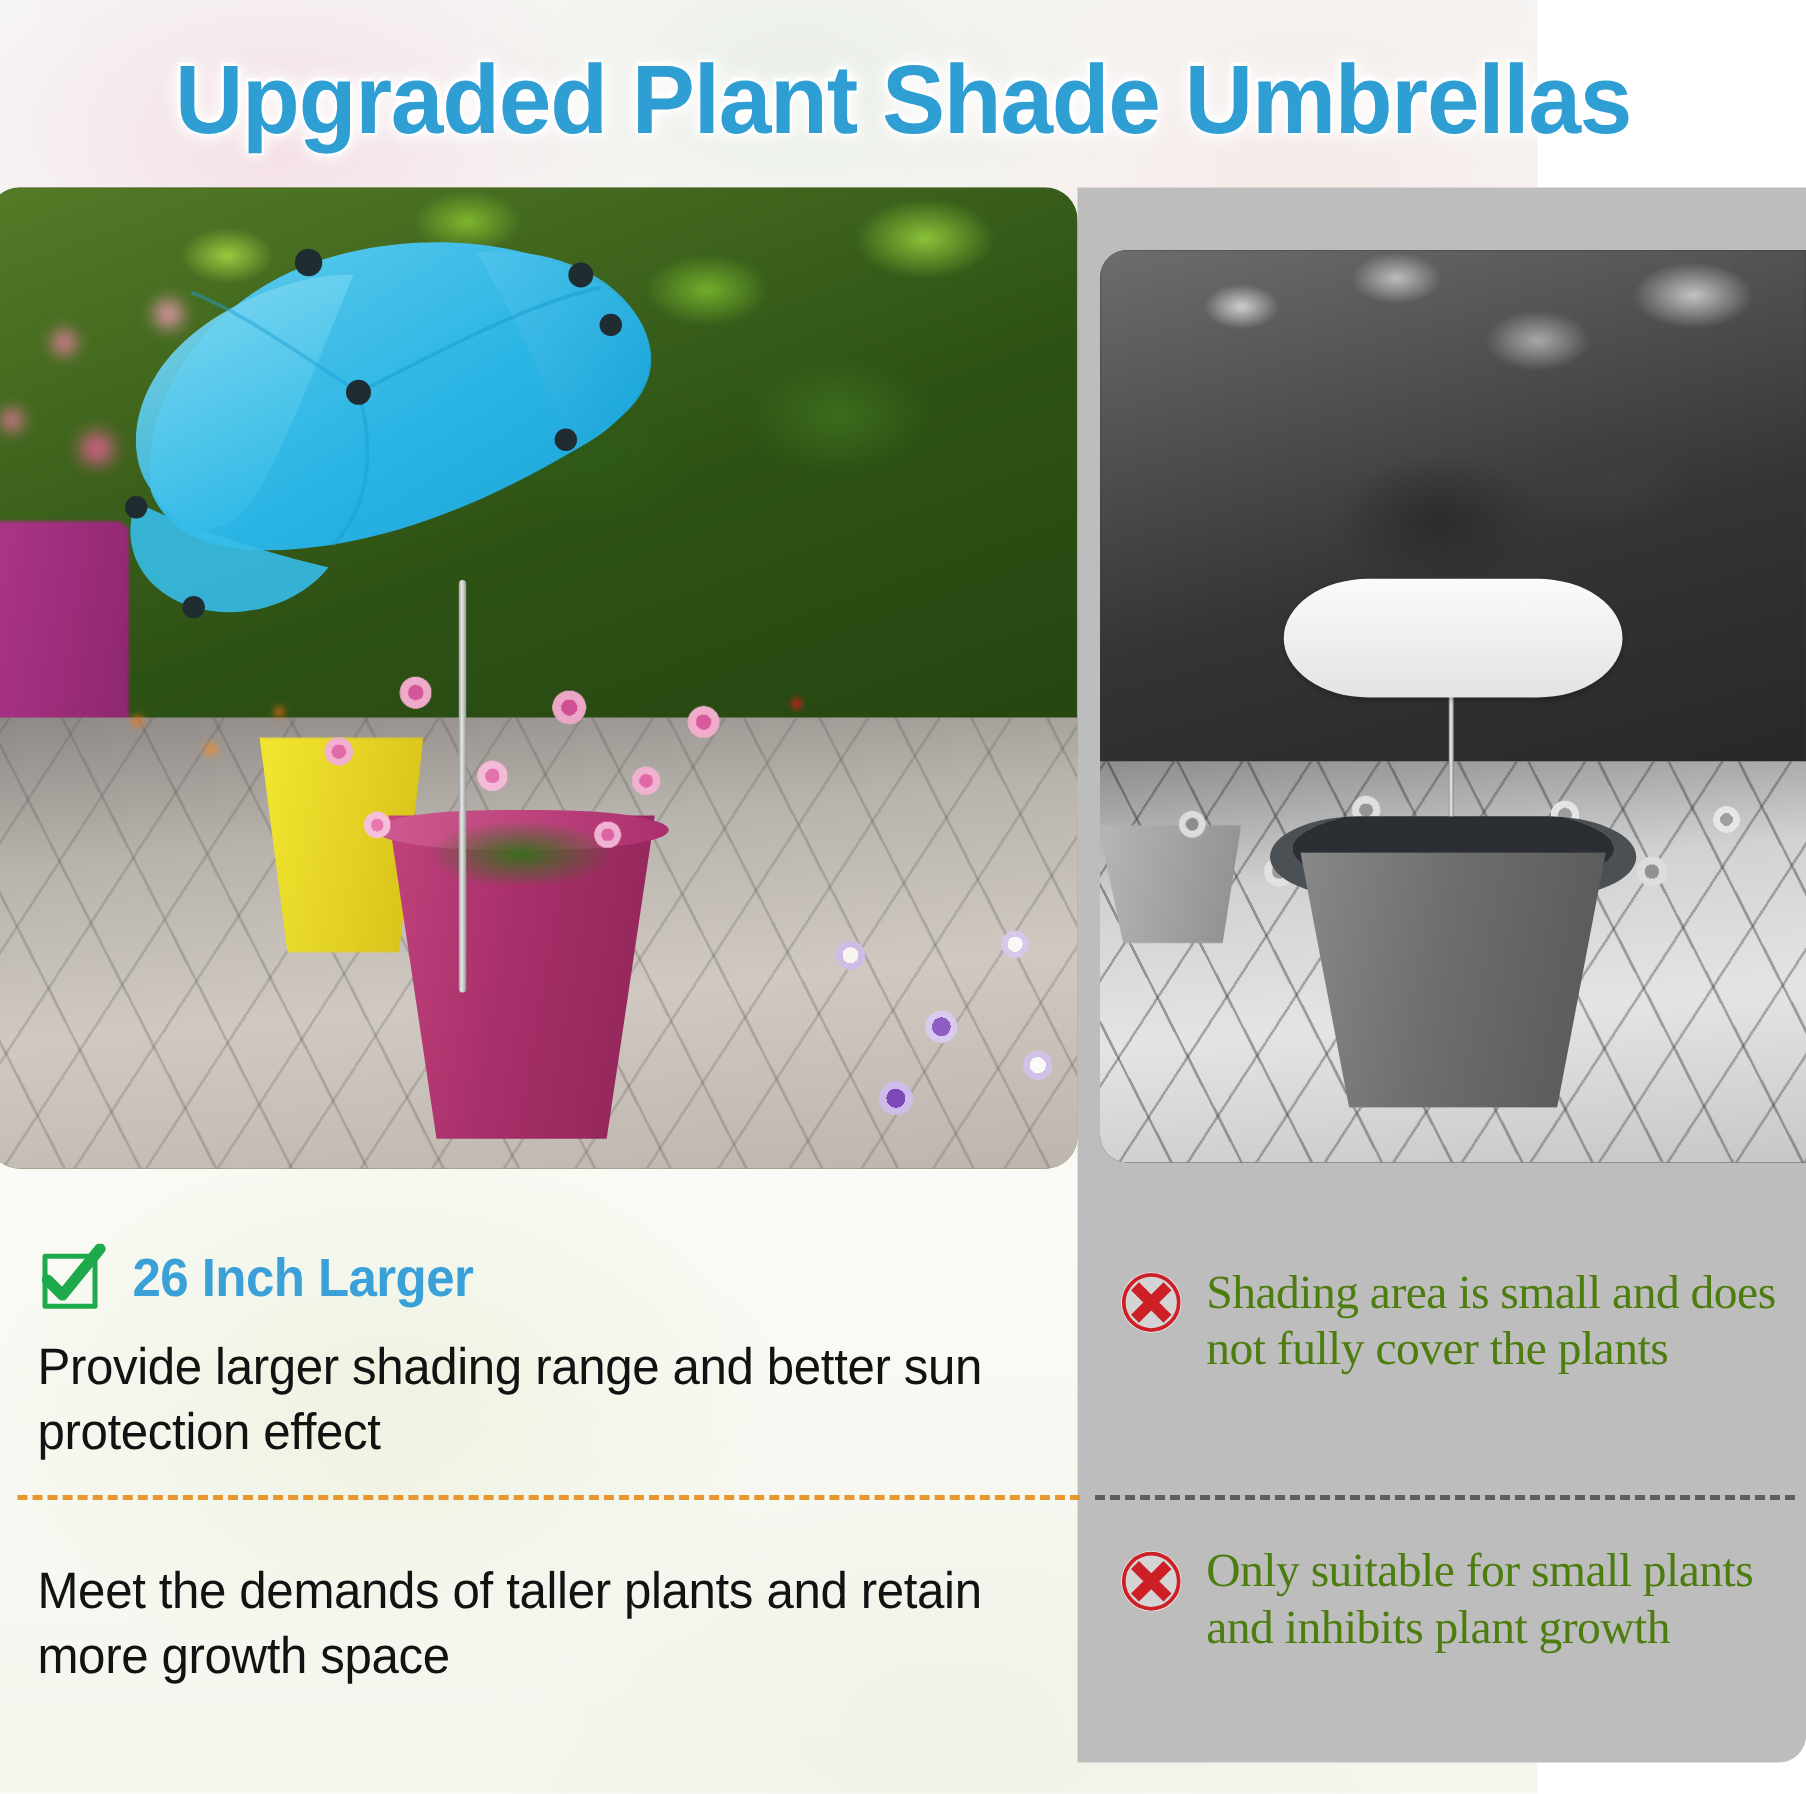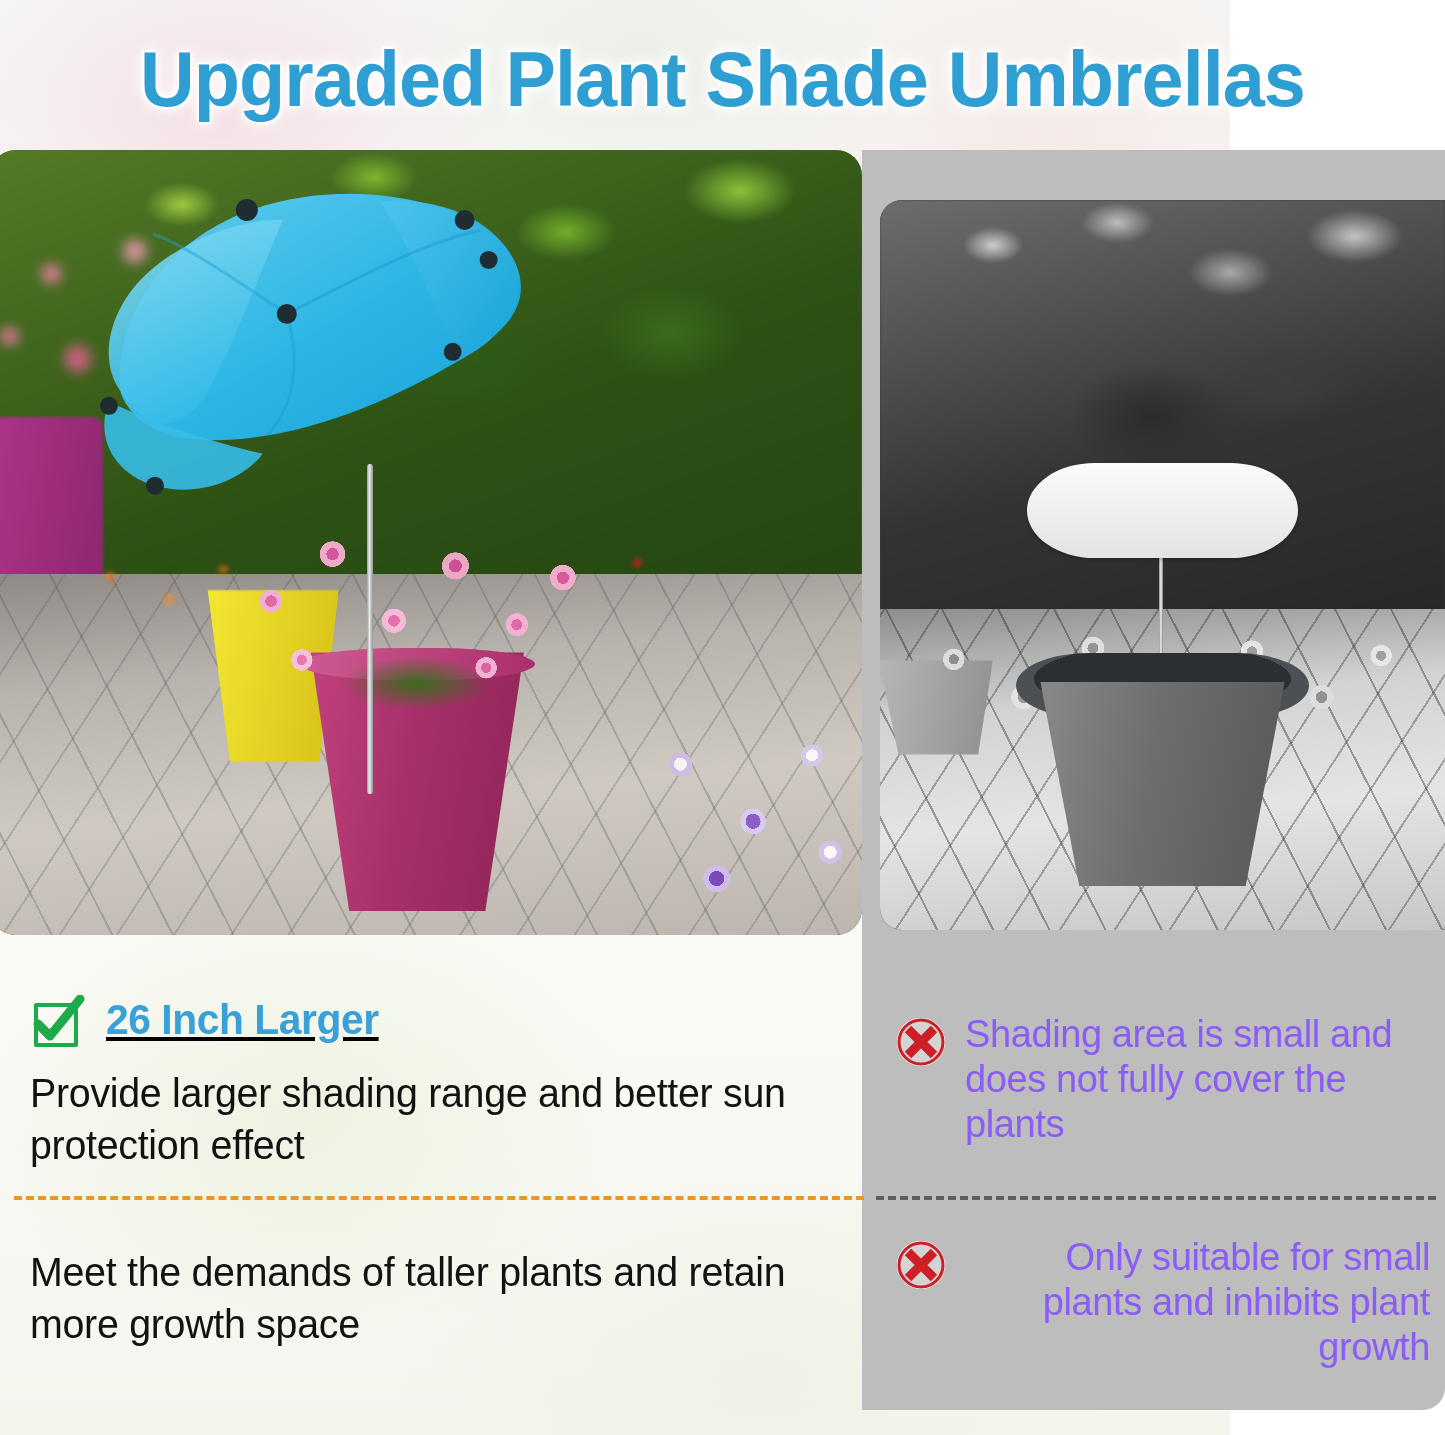--- a/index.html
+++ b/index.html
@@ -259,21 +259,21 @@
     position: absolute;
     left: 876px; top: 1196px; width: 560px; height: 0;
     border-top: 4px dashed #5e5e5e;
   }
 
   
   .pro-block { position: absolute; left: 30px; width: 820px; }
   .pro-1 { top: 995px; }
   .pro-2 { top: 1230px; }
 
-  .pro-head { display: flex; align-items: flex-start; gap: 20px; text-decoration: underline; }
+  .pro-head { display: flex; align-items: center; gap: 20px; }
   .check-icon { width: 56px; height: 56px; position: relative; flex: none; }
   .check-icon .box {
     position: absolute; left: 4px; top: 8px;
     width: 44px; height: 44px;
     border: 4px solid #1eaa4b;
     border-radius: 2px;
   }
   .check-icon svg { position: absolute; left: 0; top: 0; }
   .pro-title {
     font-family: "Liberation Sans Narrow","Liberation Sans", sans-serif;
@@ -292,28 +292,29 @@
     color: #121212;
     letter-spacing: -.3px;
     transform: scaleX(0.96);
     transform-origin: left top;
     max-width: 810px;
   }
 
   
   .con-block { position: absolute; left: 895px; width: 535px; display: flex; gap: 18px; }
   .con-1 { top: 1012px; }
-  .con-2 { top: 1235px; text-align: right; }
+  .con-2 { top: 1235px; }
   .x-icon { width: 52px; height: 52px; flex: none; margin-top: 4px; }
   .con-text {
     font-size: 38px;
     line-height: 1.18;
-    color: #8b5cf6;
+    color: #4d7c0f;
     letter-spacing: -.4px;
     max-width: 470px;
+    font-family: Liberation Serif, serif;
   }
 </style>
 </head>
 <body>
 
 <div class="page">
 
   <div class="bg-wash"></div>
 
   <div class="title">Upgraded Plant Shade Umbrellas</div>

